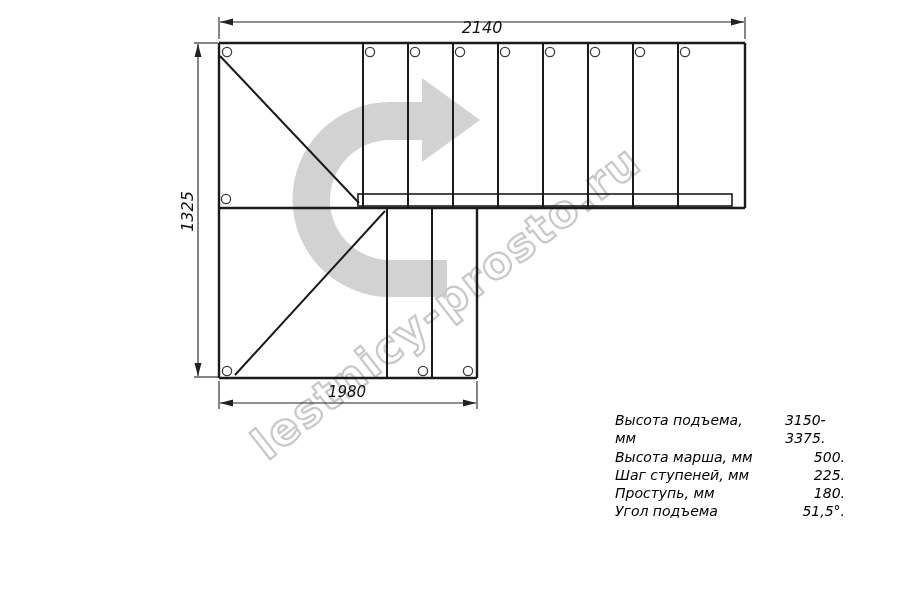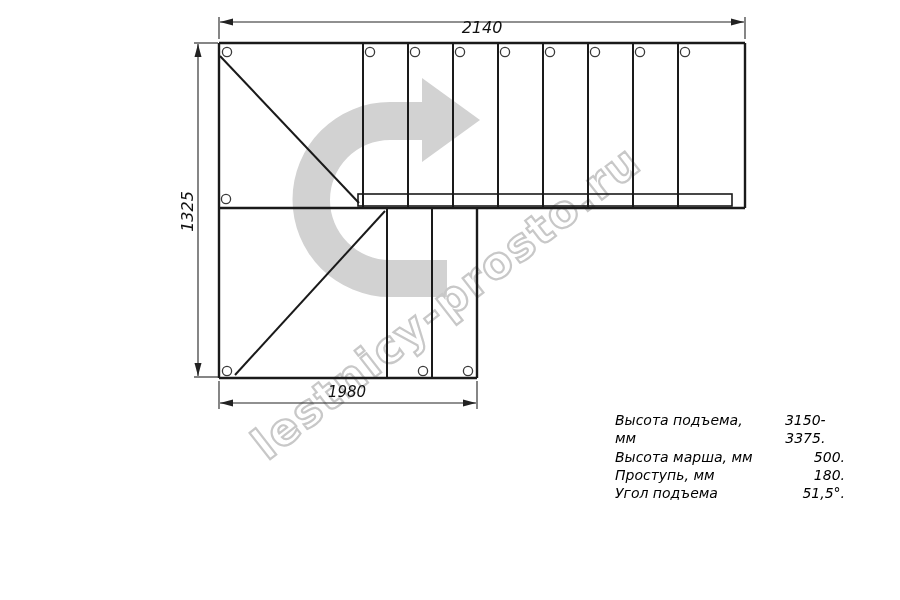--- a/index.html
+++ b/index.html
@@ -111,20 +111,24 @@
   <div class="spec-table">
     <div class="spec-row">
       <span class="spec-label">Высота подъема, мм</span>
       <span class="spec-value">3150-3375.</span>
     </div>
     <div class="spec-row">
       <span class="spec-label">Высота марша, мм</span>
       <span class="spec-value">500.</span>
     </div>
     <div class="spec-row">
+      <span class="spec-label">Шаг ступеней, мм</span>
+      <span class="spec-value">225.</span>
+    </div>
+    <div class="spec-row">
       <span class="spec-label">Проступь, мм</span>
       <span class="spec-value">180.</span>
     </div>
     <div class="spec-row">
       <span class="spec-label">Угол подъема</span>
       <span class="spec-value">51,5°.</span>
     </div>
   </div>
 
 </div>

